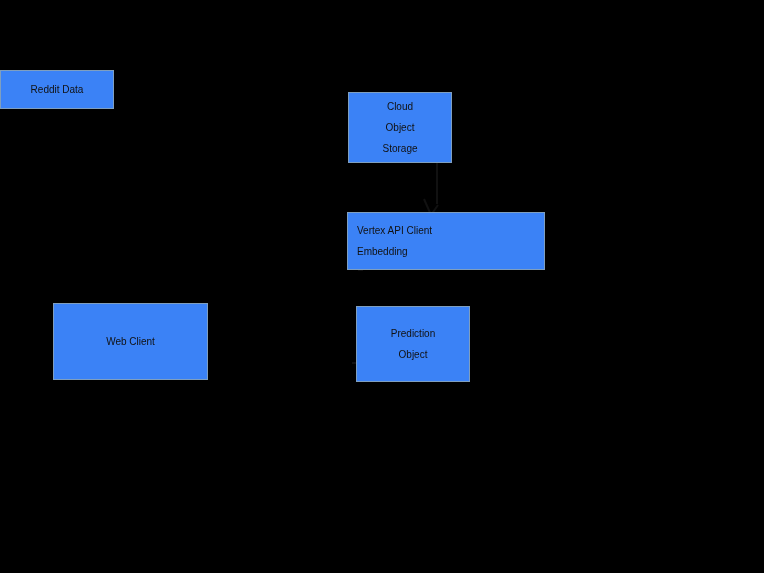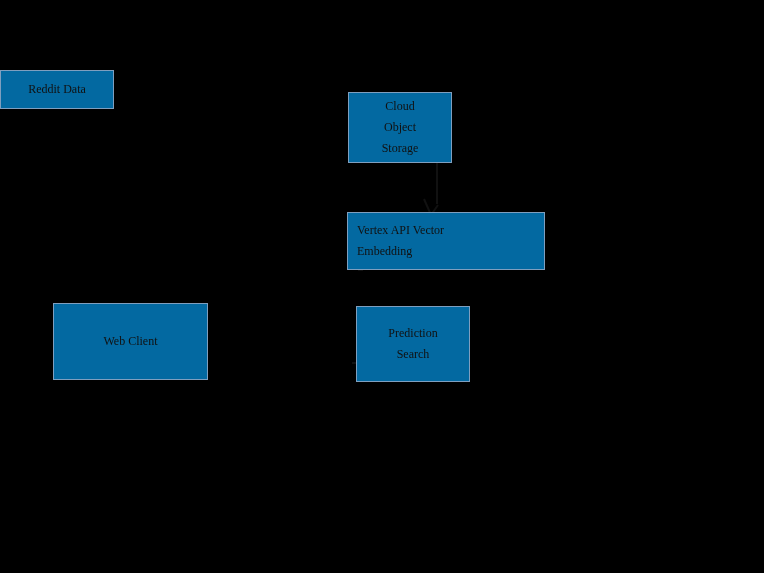--- a/index.html
+++ b/index.html
@@ -11,29 +11,28 @@
     position: relative;
     width: 764px;
     height: 573px;
     background: #000000;
     overflow: hidden;
     font-family: "Liberation Sans", sans-serif;
   }
   .node {
     position: absolute;
     box-sizing: border-box;
-    background: #0369a1;
+    background: #3b82f6;
     border: 1px solid #7f9fbf;
     color: #111111;
-    font-size: 12px;
+    font-size: 10px;
     line-height: 21px;
     display: flex;
     align-items: center;
     white-space: pre-line;
-    font-family: Liberation Serif, serif;
   }
   .node.center {
     justify-content: center;
     text-align: center;
   }
   .node.left {
     justify-content: flex-start;
     text-align: left;
     padding-left: 9px;
   }
@@ -69,26 +68,26 @@
   </div>
 
 
   <div class="node center" style="left:348px; top:92px; width:104px; height:71px;">
     <span>Cloud
 Object
 Storage</span>
   </div>
 
   <div class="node left" style="left:347px; top:212px; width:198px; height:58px;">
-    <span>Vertex API Vector
+    <span>Vertex API Client
 Embedding</span>
   </div>
 
   <div class="node center" style="left:37px; top:303px; width:155px; height:77px;margin-left:16px;">
     <span>Web Client</span>
   </div>
 
   <div class="node center" style="left:356px; top:306px; width:114px; height:76px;">
     <span>Prediction
-Search</span>
+Object</span>
   </div>
 
 </div>
 
 </body></html>

